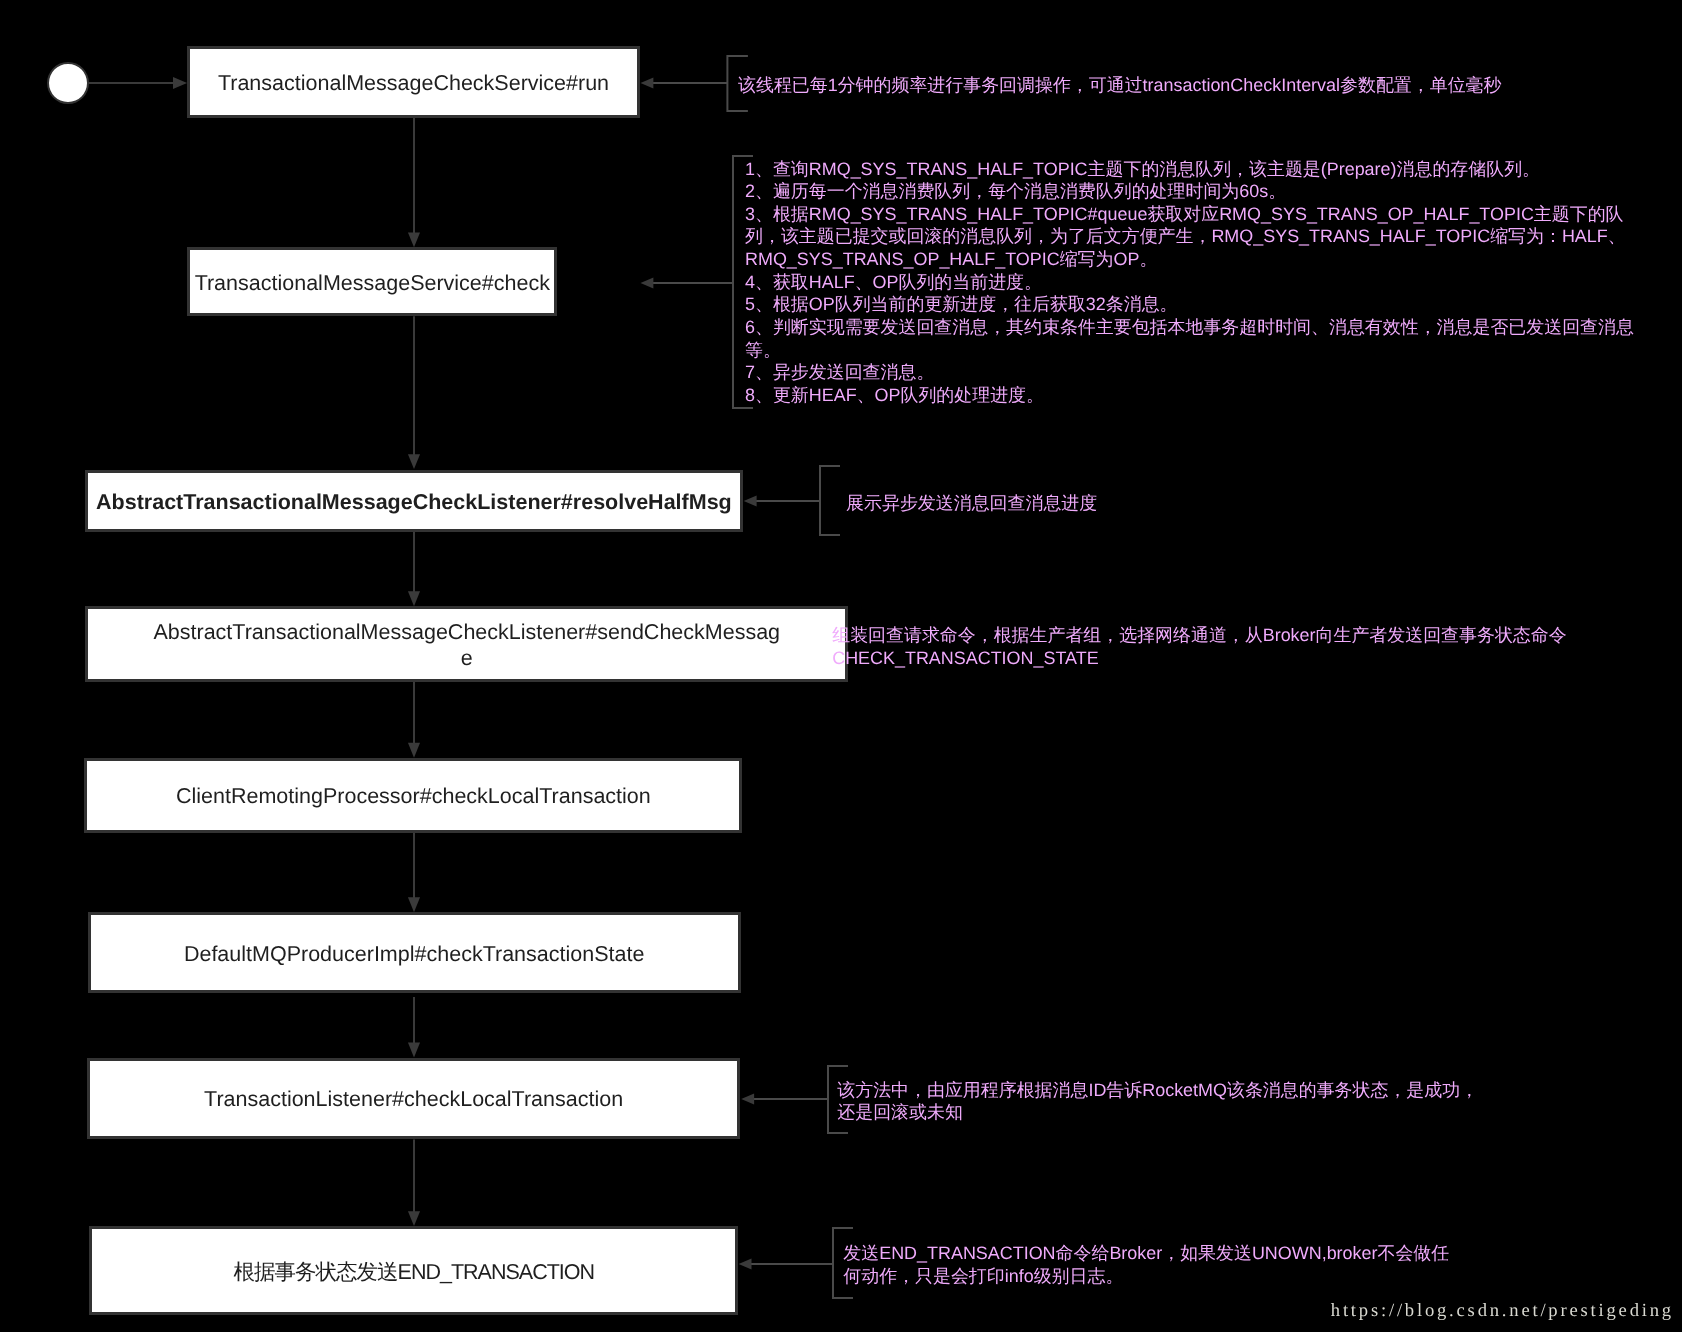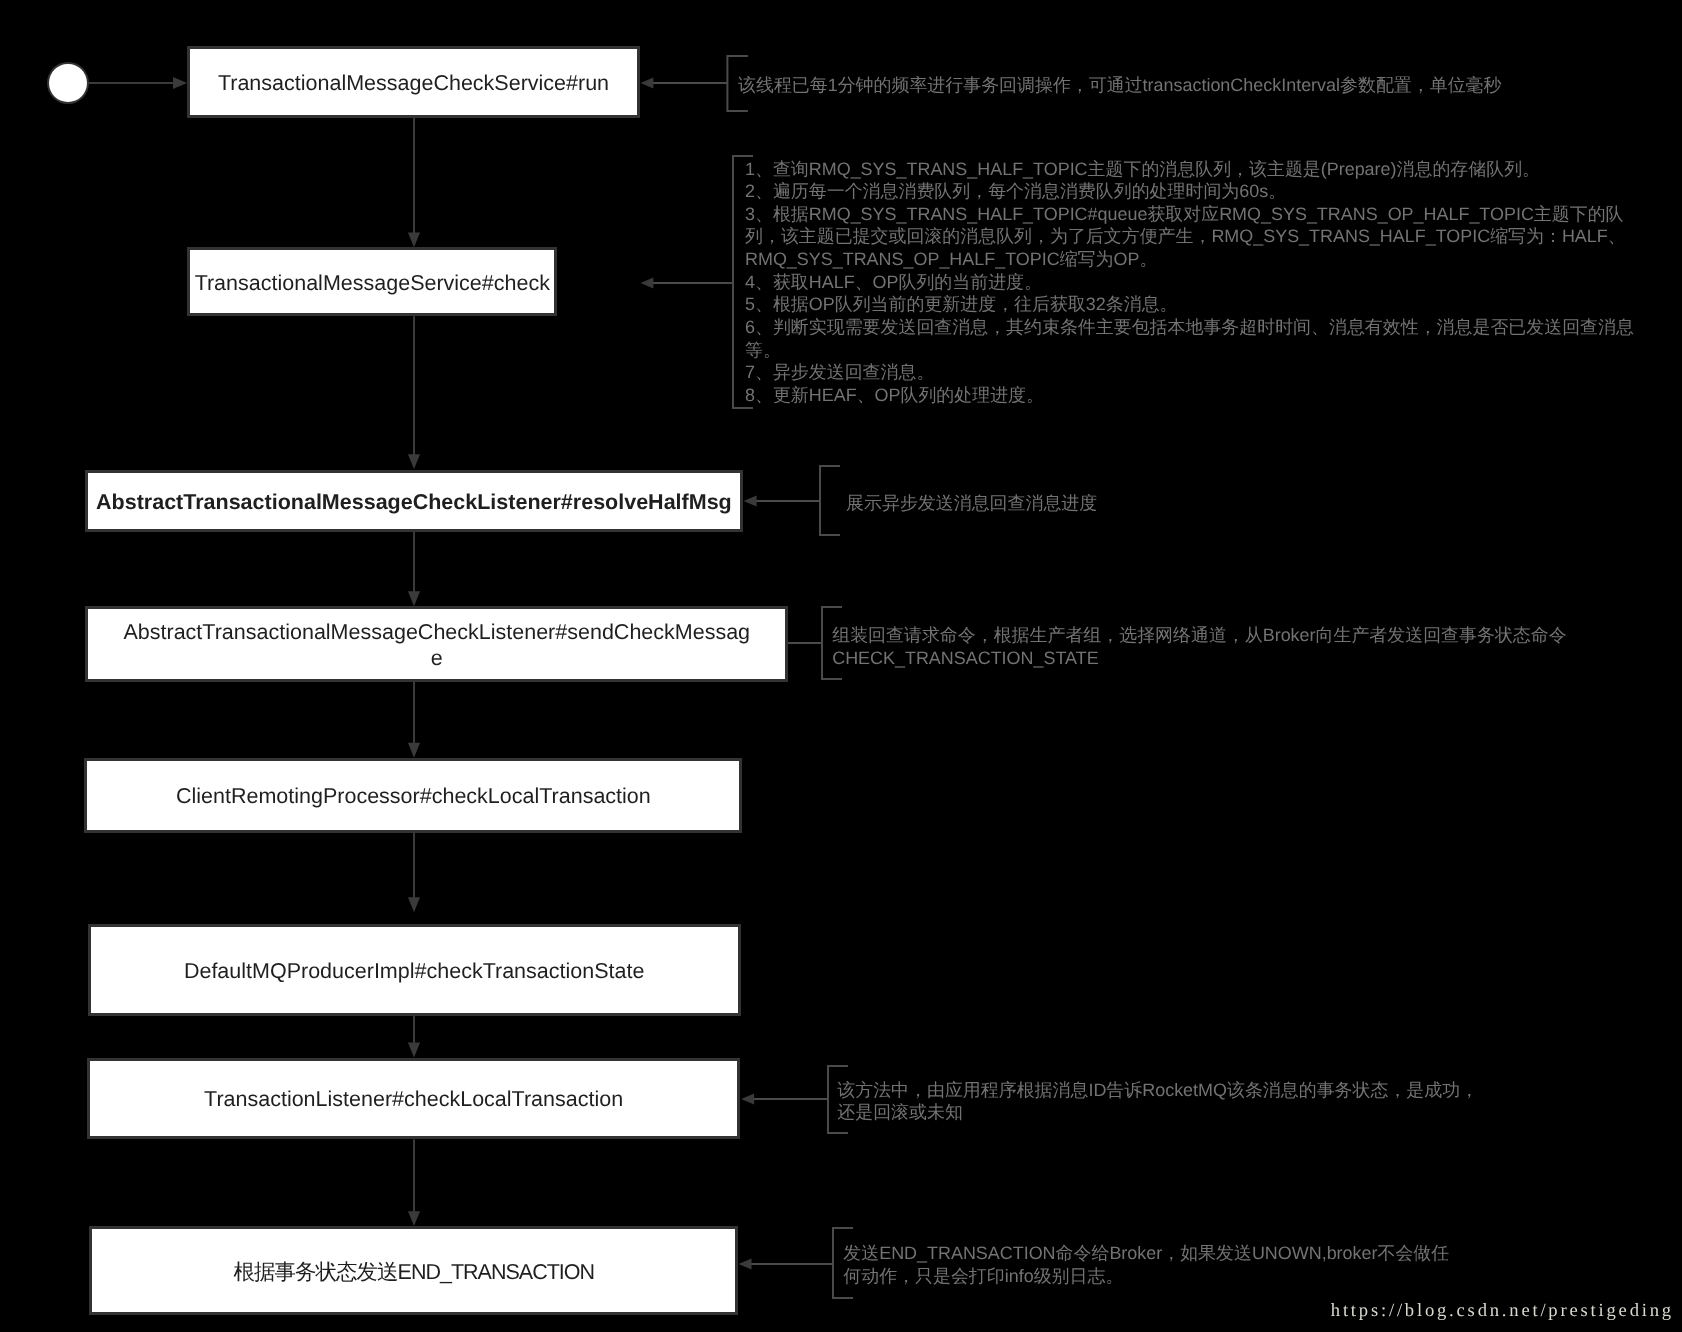--- a/index.html
+++ b/index.html
@@ -7,21 +7,21 @@
        font-family:"Liberation Sans",sans-serif;-webkit-font-smoothing:antialiased;text-rendering:geometricPrecision;}
   .stage{position:absolute;left:0;top:0;width:1682px;height:1332px;transform:translateZ(0);}
   .node{position:absolute;background:#fff;border:3.5px solid #333;box-sizing:border-box;
         display:flex;align-items:center;justify-content:center;
         color:#1f1f1f;font-size:21.5px;text-align:center;line-height:1.172;padding:12px 4px;transform:translateZ(0);}
   .node.bold{font-weight:bold;}
   .node span{display:block;position:relative;top:1.5px;transform:translateZ(0);}
   .node.wrap span{word-break:break-all;display:block;max-width:629px;}
   .node.tight span{letter-spacing:-1.0px;margin-right:-1.0px;}
   .startcircle{position:absolute;border-radius:50%;background:#fff;border:2px solid #333;box-sizing:border-box;}
-  .note{position:absolute;transform:translateZ(0);color:#737373;font-size:17.95px;line-height:22.65px;white-space:pre;}
+  .note{position:absolute;transform:translateZ(0);color:#f0abfc;font-size:17.95px;line-height:22.65px;white-space:pre;}
   .wm{position:absolute;-webkit-font-smoothing:antialiased;color:#d9d9d1;font-family:"Liberation Serif",serif;font-size:18.6px;letter-spacing:2.8px;white-space:nowrap;}
   svg.edges{position:absolute;left:0;top:0;width:1682px;height:1332px;pointer-events:none;}
 </style>
 </head>
 <body>
 
 <div class="stage">
 
   <svg class="edges" viewBox="0 0 1682 1332">
     <g stroke="#3a3a3a" stroke-width="2" fill="none">
@@ -70,27 +70,27 @@
 
   <div class="node" style="left:187px;top:46.3px;width:453px;height:71.4px;">
       <span>TransactionalMessageCheckService#run</span>
     </div>
   <div class="node" style="left:187.3px;top:247.3px;width:370px;height:68.9px;">
       <span>TransactionalMessageService#check</span>
     </div>
   <div class="node bold" style="left:84.8px;top:469.5px;width:658.2px;height:62.4px;">
       <span>AbstractTransactionalMessageCheckListener#resolveHalfMsg</span>
     </div>
-  <div class="node wrap" style="left:85.3px;top:606.2px;width:703px;height:75.7px;">
+  <div class="node wrap" style="left:85.3px;top:606.2px;width:763px;height:75.7px;">
       <span>AbstractTransactionalMessageCheckListener#sendCheckMessage</span>
     </div>
   <div class="node" style="left:84.4px;top:757.7px;width:658px;height:75px;">
       <span>ClientRemotingProcessor#checkLocalTransaction</span>
     </div>
-  <div class="node" style="left:87.6px;top:912.2px;width:653.1px;height:92px;margin-top:12px;">
+  <div class="node" style="left:87.6px;top:912.2px;width:653.1px;height:81px;">
       <span>DefaultMQProducerImpl#checkTransactionState</span>
     </div>
   <div class="node" style="left:86.8px;top:1057.7px;width:653.6px;height:81.8px;">
       <span>TransactionListener#checkLocalTransaction</span>
     </div>
   <div class="node tight" style="left:88.9px;top:1226.1px;width:648.9px;height:89px;">
       <span>根据事务状态发送END_TRANSACTION</span>
     </div>
 
   <div class="note" style="left:738px;top:73.5px;"><div class="note-line">该线程已每1分钟的频率进行事务回调操作，可通过transactionCheckInterval参数配置，单位毫秒</div></div>

